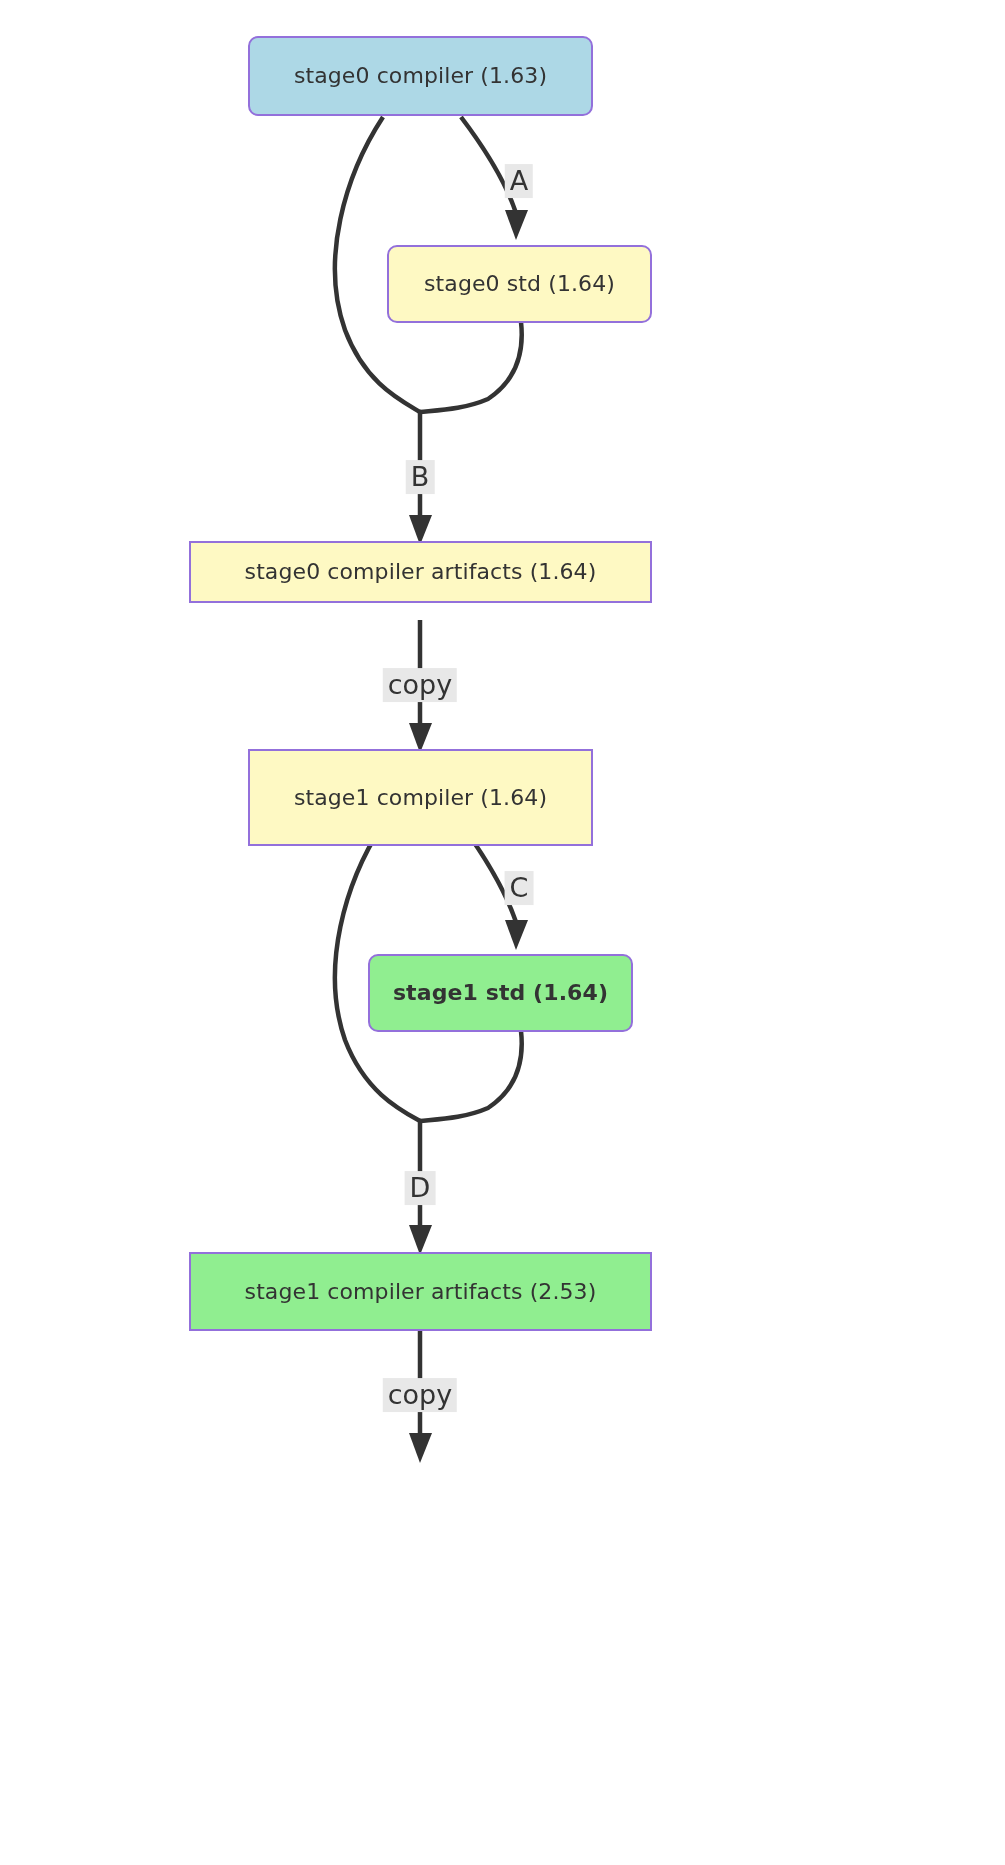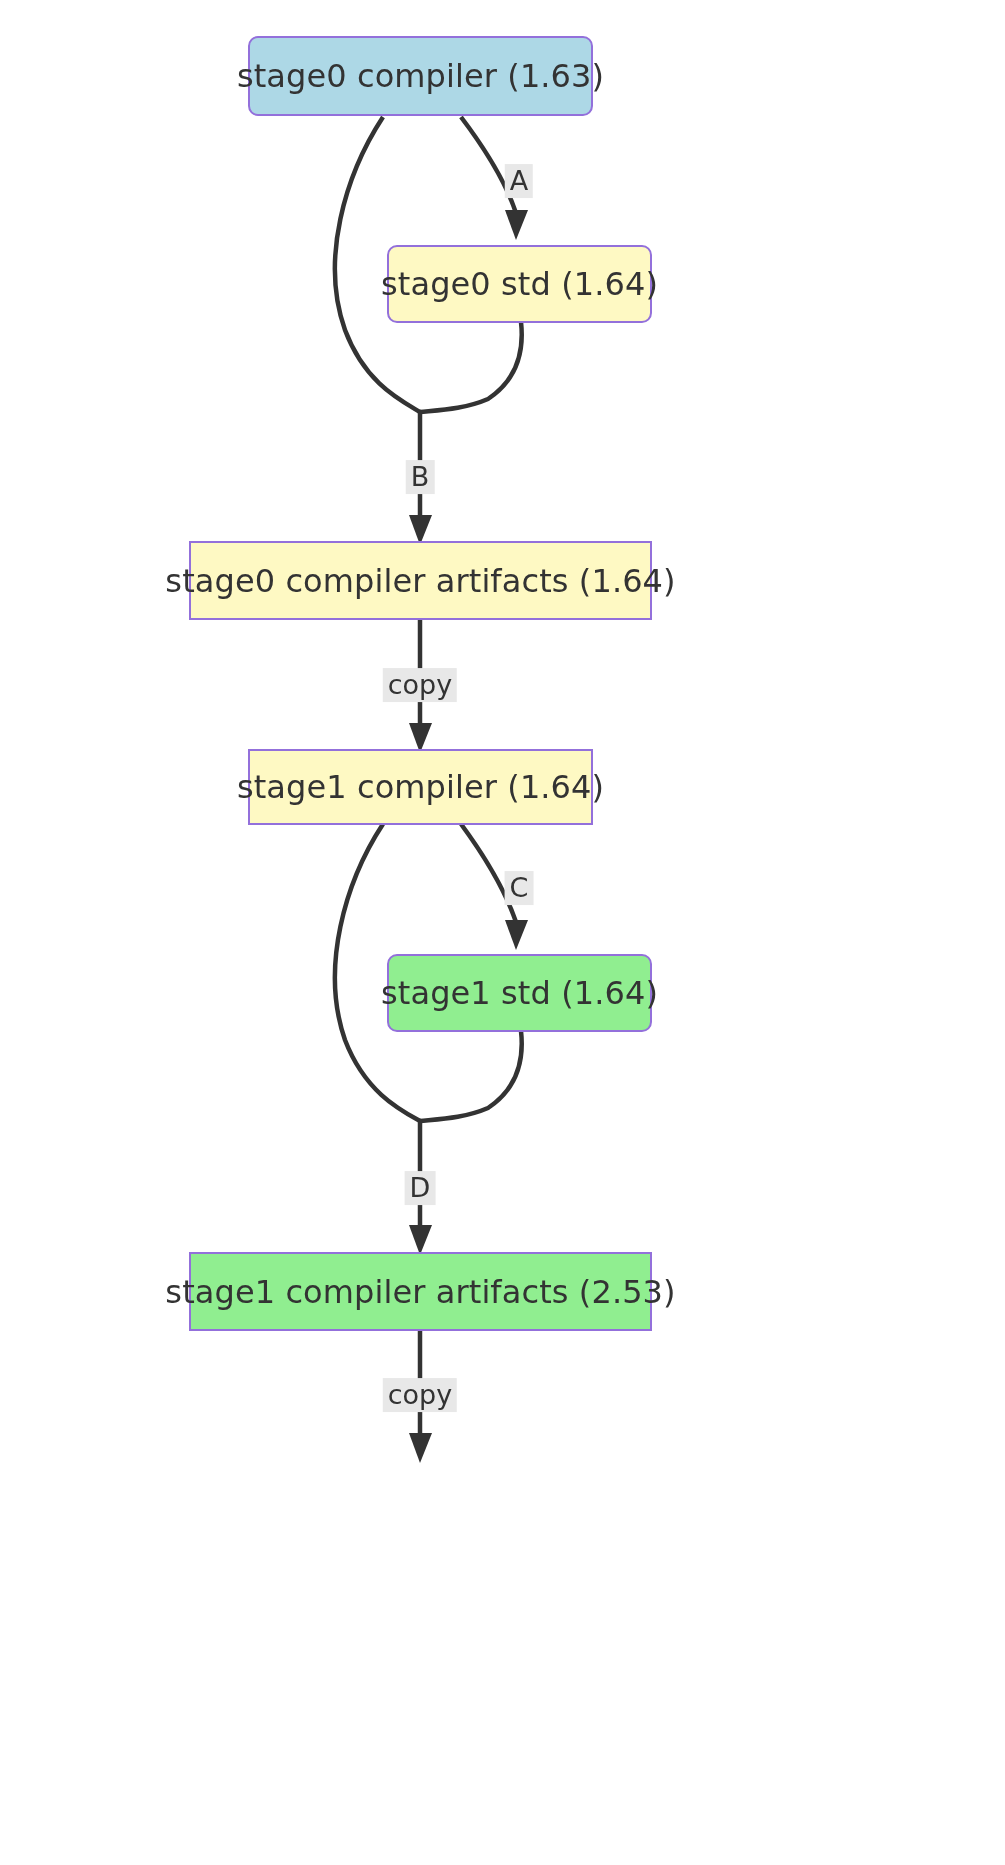--- a/index.html
+++ b/index.html
@@ -22,21 +22,21 @@
     height: 1865px;
   }
   .node-box {
     position: absolute;
     box-sizing: border-box;
     border: 2px solid #9370DB;
     display: flex;
     align-items: center;
     justify-content: center;
     color: #333333;
-    font-size: 32px;
+    font-size: 22px;
     line-height: 1;
     white-space: nowrap;
     letter-spacing: 0.1px;
   }
   .node-blue   { background: #ADD8E6; }
   .node-yellow { background: #fef9c3; }
   .node-green  { background: #90EE90; }
   .rounded { border-radius: 10px; }
   .square  { border-radius: 0px; }
 
@@ -125,29 +125,29 @@
   </svg>
 
   <div class="node-box node-blue rounded" style="left:248px; top:36px; width:345px; height:80px;">
     <span>stage0 compiler (1.63)</span>
   </div>
 
   <div class="node-box node-yellow rounded" style="left:387px; top:245px; width:265px; height:78px;">
     <span>stage0 std (1.64)</span>
   </div>
 
-  <div class="node-box node-yellow square" style="left:189px; top:541px; width:463px; height:79px;">
+  <div class="node-box node-yellow square" style="left:189px; top:541px; width:463px; height:62px;">
     <span>stage0 compiler artifacts (1.64)</span>
   </div>
 
-  <div class="node-box node-yellow square" style="left:248px; top:749px; width:345px; height:76px;">
+  <div class="node-box node-yellow square" style="left:248px; top:749px; width:345px; height:97px;">
     <span>stage1 compiler (1.64)</span>
   </div>
 
-  <div class="node-box node-green rounded" style="left:387px; top:954px; width:265px; height:78px;">
+  <div class="node-box node-green rounded" style="left:368px; top:954px; width:265px; height:78px;font-weight:bold;">
     <span>stage1 std (1.64)</span>
   </div>
 
   <div class="node-box node-green square" style="left:189px; top:1252px; width:463px; height:79px;">
     <span>stage1 compiler artifacts (2.53)</span>
   </div>
 
 
   <div class="edge-label" style="left:519px; top:181px;">A</div>
 

